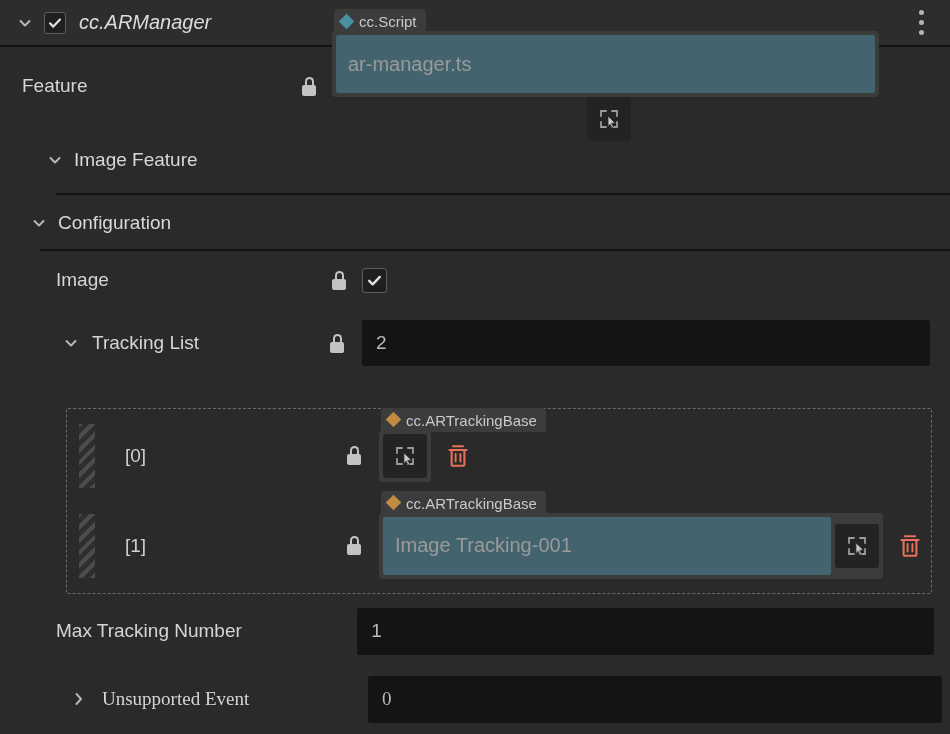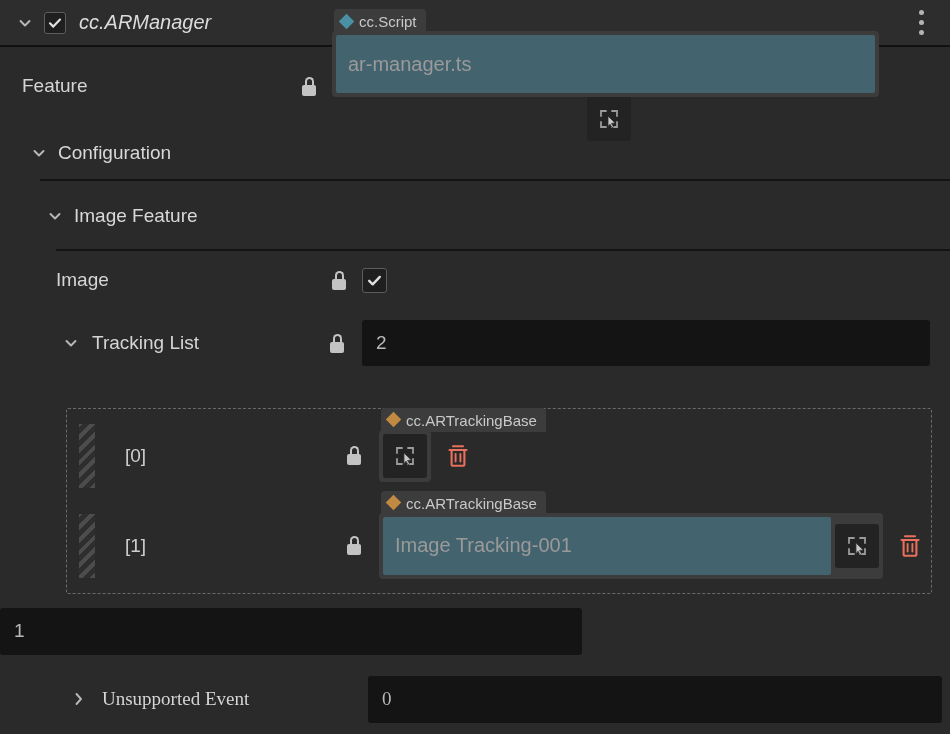--- a/index.html
+++ b/index.html
@@ -234,38 +234,38 @@
       </div>
       <div class="pick-btn" style="margin-left:6px;">
         <svg width="24" height="24" viewBox="0 0 24 24">
           <path d="M4 9 V4 H9 M15 4 H20 V9 M20 15 V20 H15 M9 20 H4 V15" fill="none" stroke="#9b9b9b" stroke-width="1.8" stroke-linecap="round"></path>
           <path d="M11 9 L18.2 16 L14.6 16.4 L16.6 19.8 L15 20.7 L13 17.2 L11 19.6 Z" fill="#c9c9c9" stroke="#2a2a2a" stroke-width="0.8"></path>
         </svg>
       </div>
     </div>
   </div>
 
+  <div class="section-row" style="height:70px;">
+    <span class="chev" style="margin-left:44px;">
+      <svg width="18" height="18" viewBox="0 0 18 18">
+          <path d="M4.5 7 L9 11.5 L13.5 7" fill="none" stroke="#b9b9b9" stroke-width="1.9" stroke-linecap="round" stroke-linejoin="round"></path>
+        </svg>
+    </span>
+    <span class="section-title">Image Feature</span>
+    <span class="section-rule" style="left:56px;"></span>
+  </div>
+
   <div class="section-row" style="height:56px;">
     <span class="chev" style="margin-left:28px;">
       <svg width="18" height="18" viewBox="0 0 18 18">
           <path d="M4.5 7 L9 11.5 L13.5 7" fill="none" stroke="#b9b9b9" stroke-width="1.9" stroke-linecap="round" stroke-linejoin="round"></path>
         </svg>
     </span>
     <span class="section-title">Configuration</span>
     <span class="section-rule" style="left:40px;"></span>
-  </div>
-
-  <div class="section-row" style="height:70px;">
-    <span class="chev" style="margin-left:44px;">
-      <svg width="18" height="18" viewBox="0 0 18 18">
-          <path d="M4.5 7 L9 11.5 L13.5 7" fill="none" stroke="#b9b9b9" stroke-width="1.9" stroke-linecap="round" stroke-linejoin="round"></path>
-        </svg>
-    </span>
-    <span class="section-title">Image Feature</span>
-    <span class="section-rule" style="left:56px;"></span>
   </div>
 
   <div class="row" style="height:58px;">
     <span class="row-label" style="margin-left:56px; width:276px;">Image</span>
     <span class="lock">
       <span class="shackle"></span>
         <span class="body"></span>
     </span>
     <span class="cb" style="margin-left:16px; width:25px; height:25px;">
       <svg width="17" height="17" viewBox="0 0 16 16">
@@ -349,20 +349,21 @@
             <path d="M6.6 8 V22.2 a1.6 1.6 0 0 0 1.6 1.6 H17.8 a1.6 1.6 0 0 0 1.6 -1.6 V8" fill="none" stroke="#e8705c" stroke-width="2.1" stroke-linejoin="round"></path>
             <path d="M10.6 12 V19.6 M15.4 12 V19.6" stroke="#e8705c" stroke-width="1.9" stroke-linecap="round"></path>
           </svg>
         </div>
       </div>
     </div>
 
   </div>
 
   <div class="row" style="position:absolute; left:0; top:600px; width:950px; height:62px;">
+    <span class="row-label" style="margin-left:56px; width:304px;">Max Tracking Number</span>
     <div class="field-dark" style="width:582px; height:47px;">1</div>
   </div>
 
   <div class="row" style="position:absolute; left:8px; top:668px; width:950px; height:62px;font-family:Liberation Serif, serif;">
     <span class="chev" style="margin-left:60px;">
       <svg width="18" height="18" viewBox="0 0 18 18">
           <path d="M6.5 4 L11 9 L6.5 14" fill="none" stroke="#b9b9b9" stroke-width="1.9" stroke-linecap="round" stroke-linejoin="round"></path>
         </svg>
     </span>
     <span class="row-label" style="margin-left:12px; width:270px;">Unsupported Event</span>

